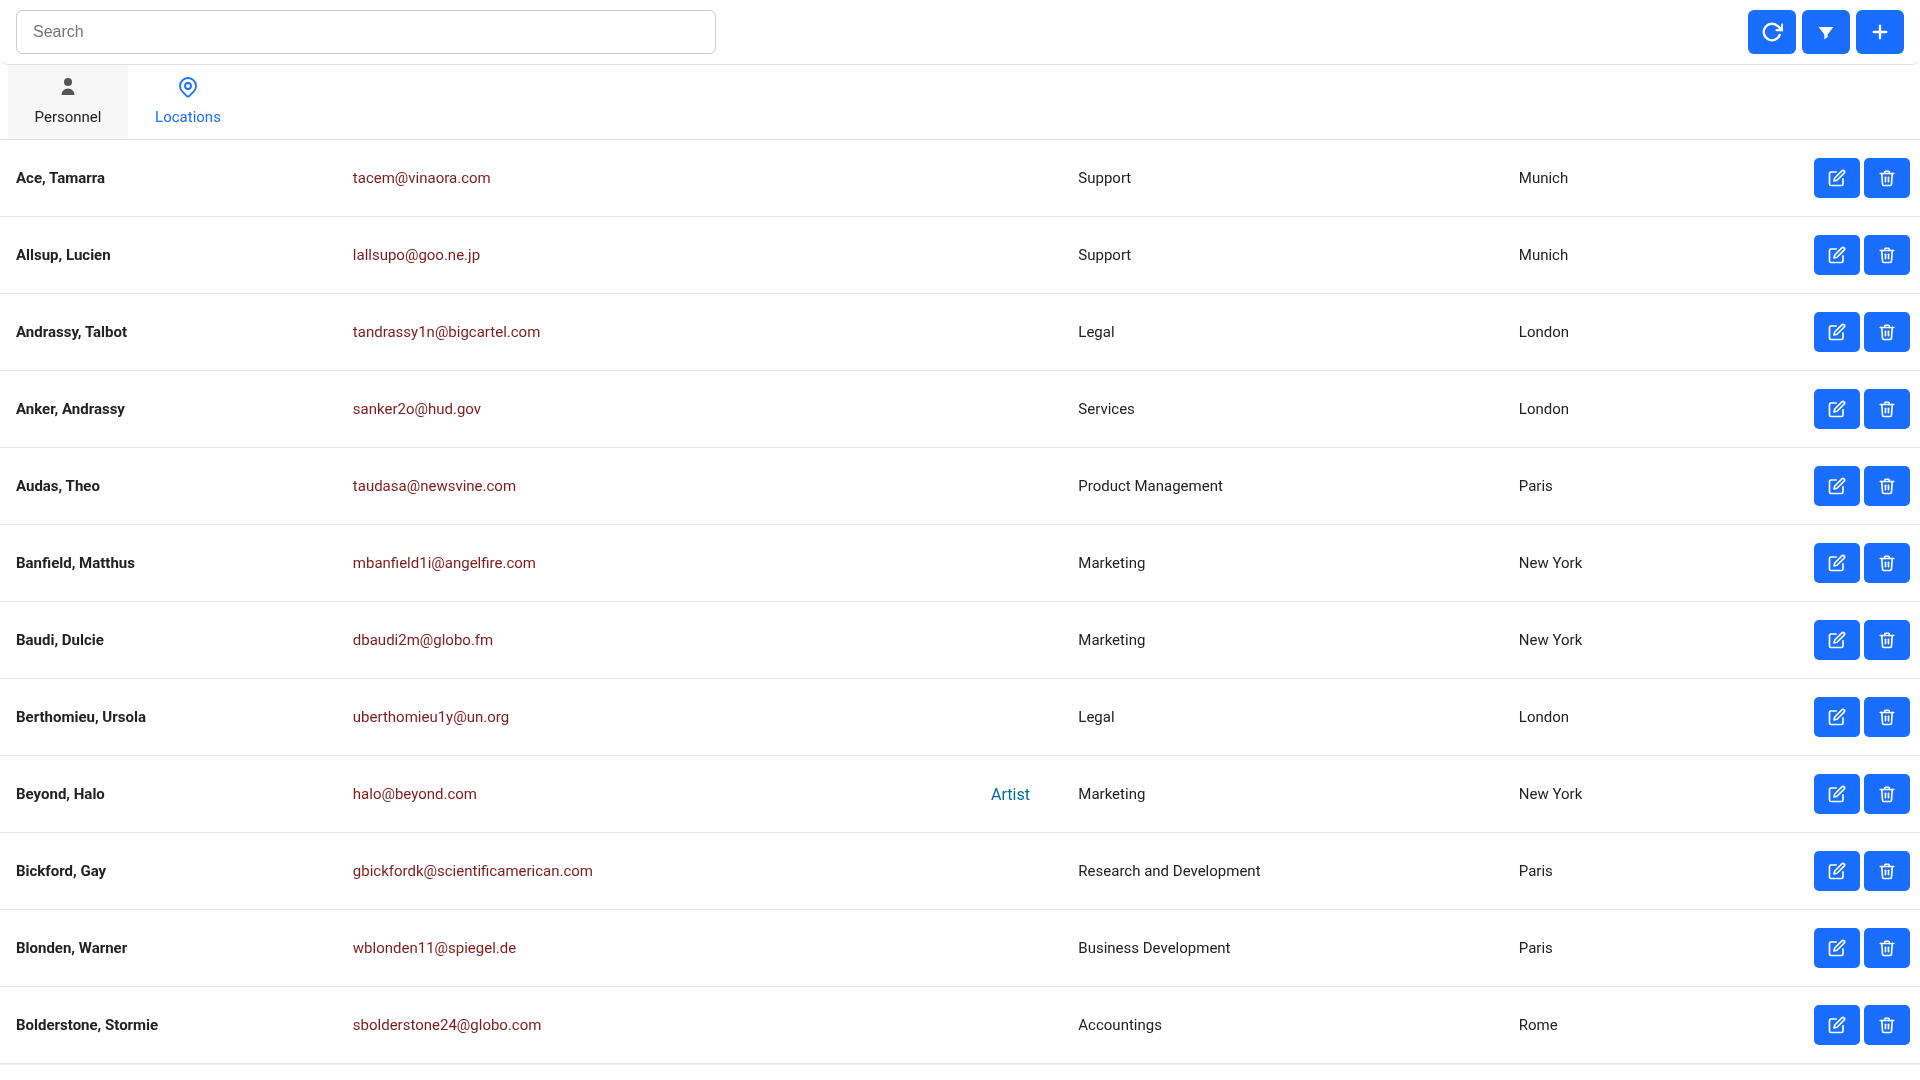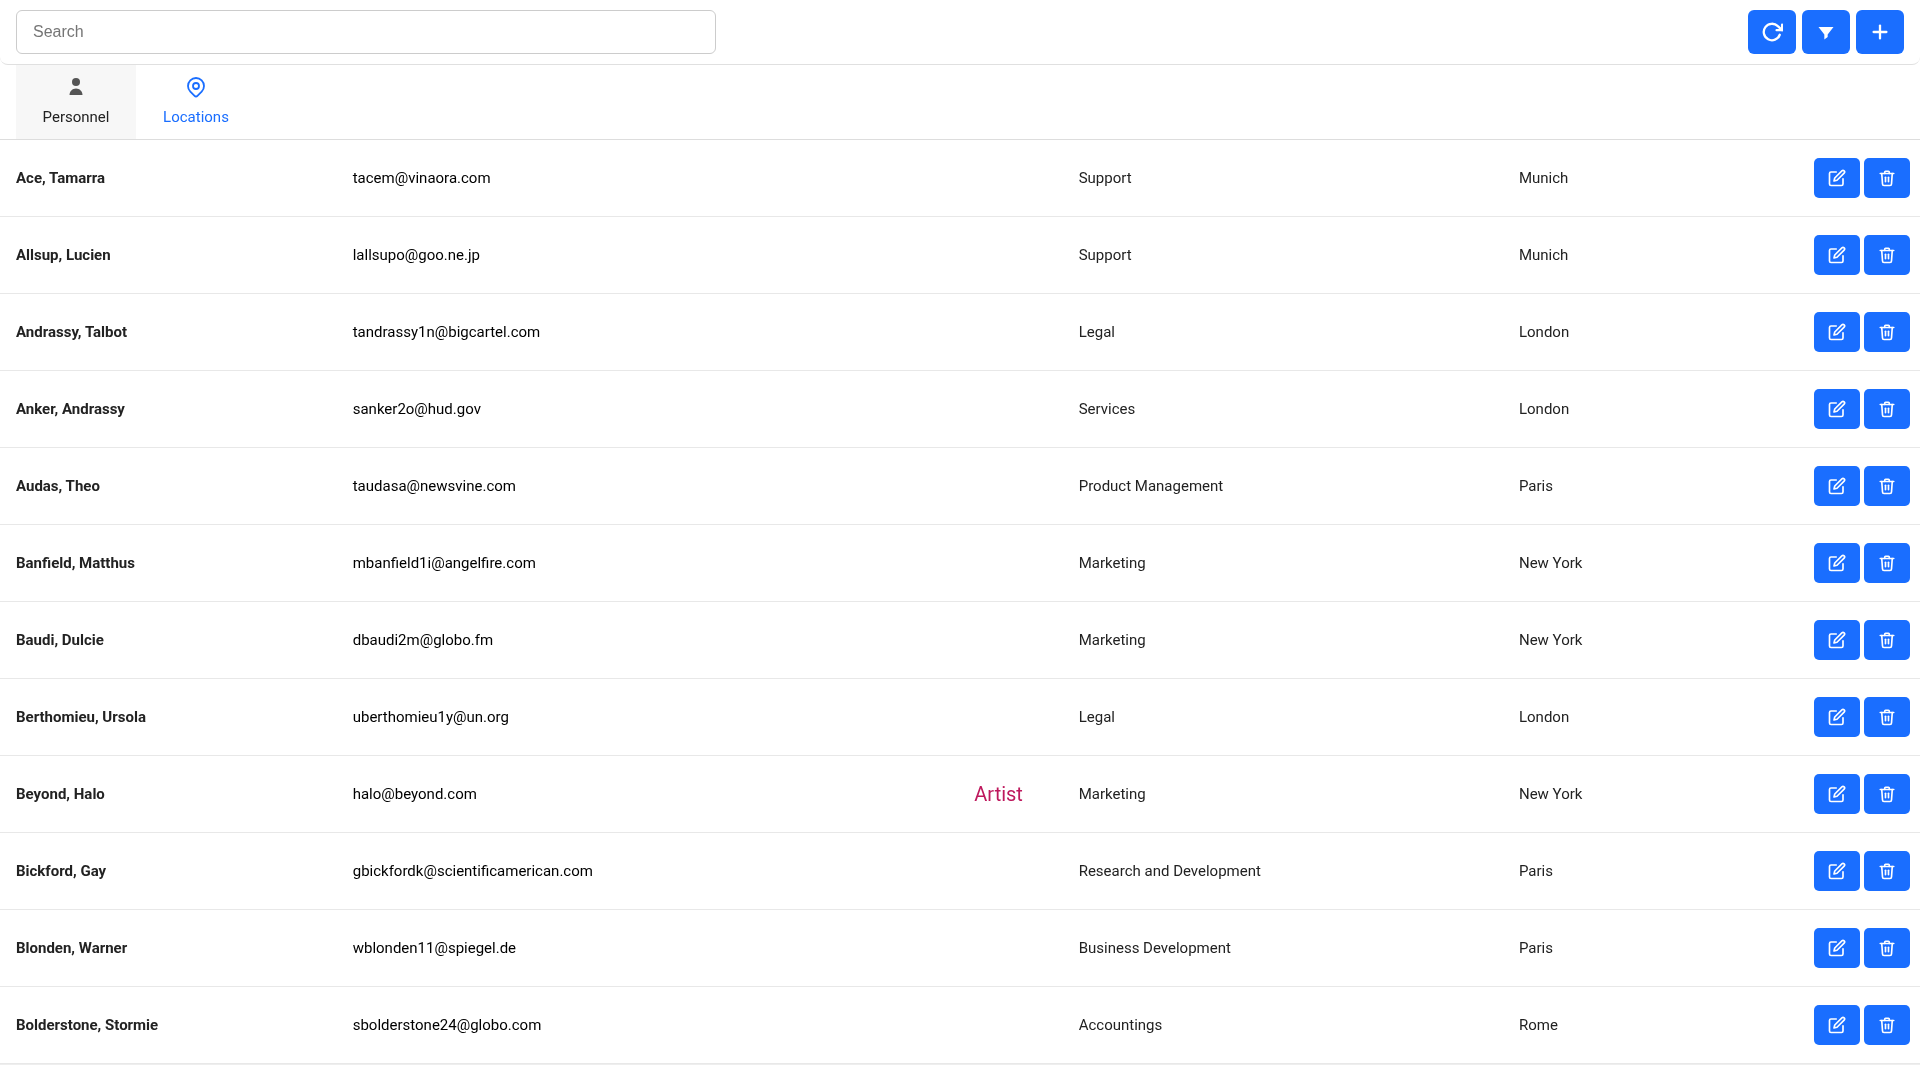--- a/index.html
+++ b/index.html
@@ -50,21 +50,21 @@
       display: flex;
       align-items: center;
       justify-content: center;
       color: #fff;
       font-size: 20px;
     }
     .tabs {
       display: flex;
       background: #fff;
       border-bottom: 1px solid #ddd;
-      padding: 0 16px;
+      padding: 0 8px;
     }
     .tab {
       display: flex;
       flex-direction: column;
       align-items: center;
       padding: 10px 24px 10px 24px;
       cursor: pointer;
       border-bottom: 3px solid transparent;
       color: #555;
       font-size: 15px;
@@ -92,22 +92,22 @@
     }
     tr {
       border-bottom: 1px solid #e8e8e8;
     }
     td {
       padding: 18px 16px;
       font-size: 15px;
       color: #222;
     }
     td.name-col { width: 260px; font-weight: bold; }
-    td.email-col { width: 480px; color: #000000; }
-    td.tag-col { width: 80px; color: #be185d; font-size: 20px; }
+    td.email-col { width: 480px; color: #7f1d1d; }
+    td.tag-col { width: 80px; color: #0369a1; font-size: 16px; text-align: center; }
     td.dept-col { width: 340px; }
     td.loc-col { width: 200px; }
     td.actions-col { width: 120px; text-align: right; padding-right: 10px; }
     .action-btns {
       display: flex;
       gap: 4px;
       justify-content: flex-end;
     }
     .action-btn {
       width: 46px;

